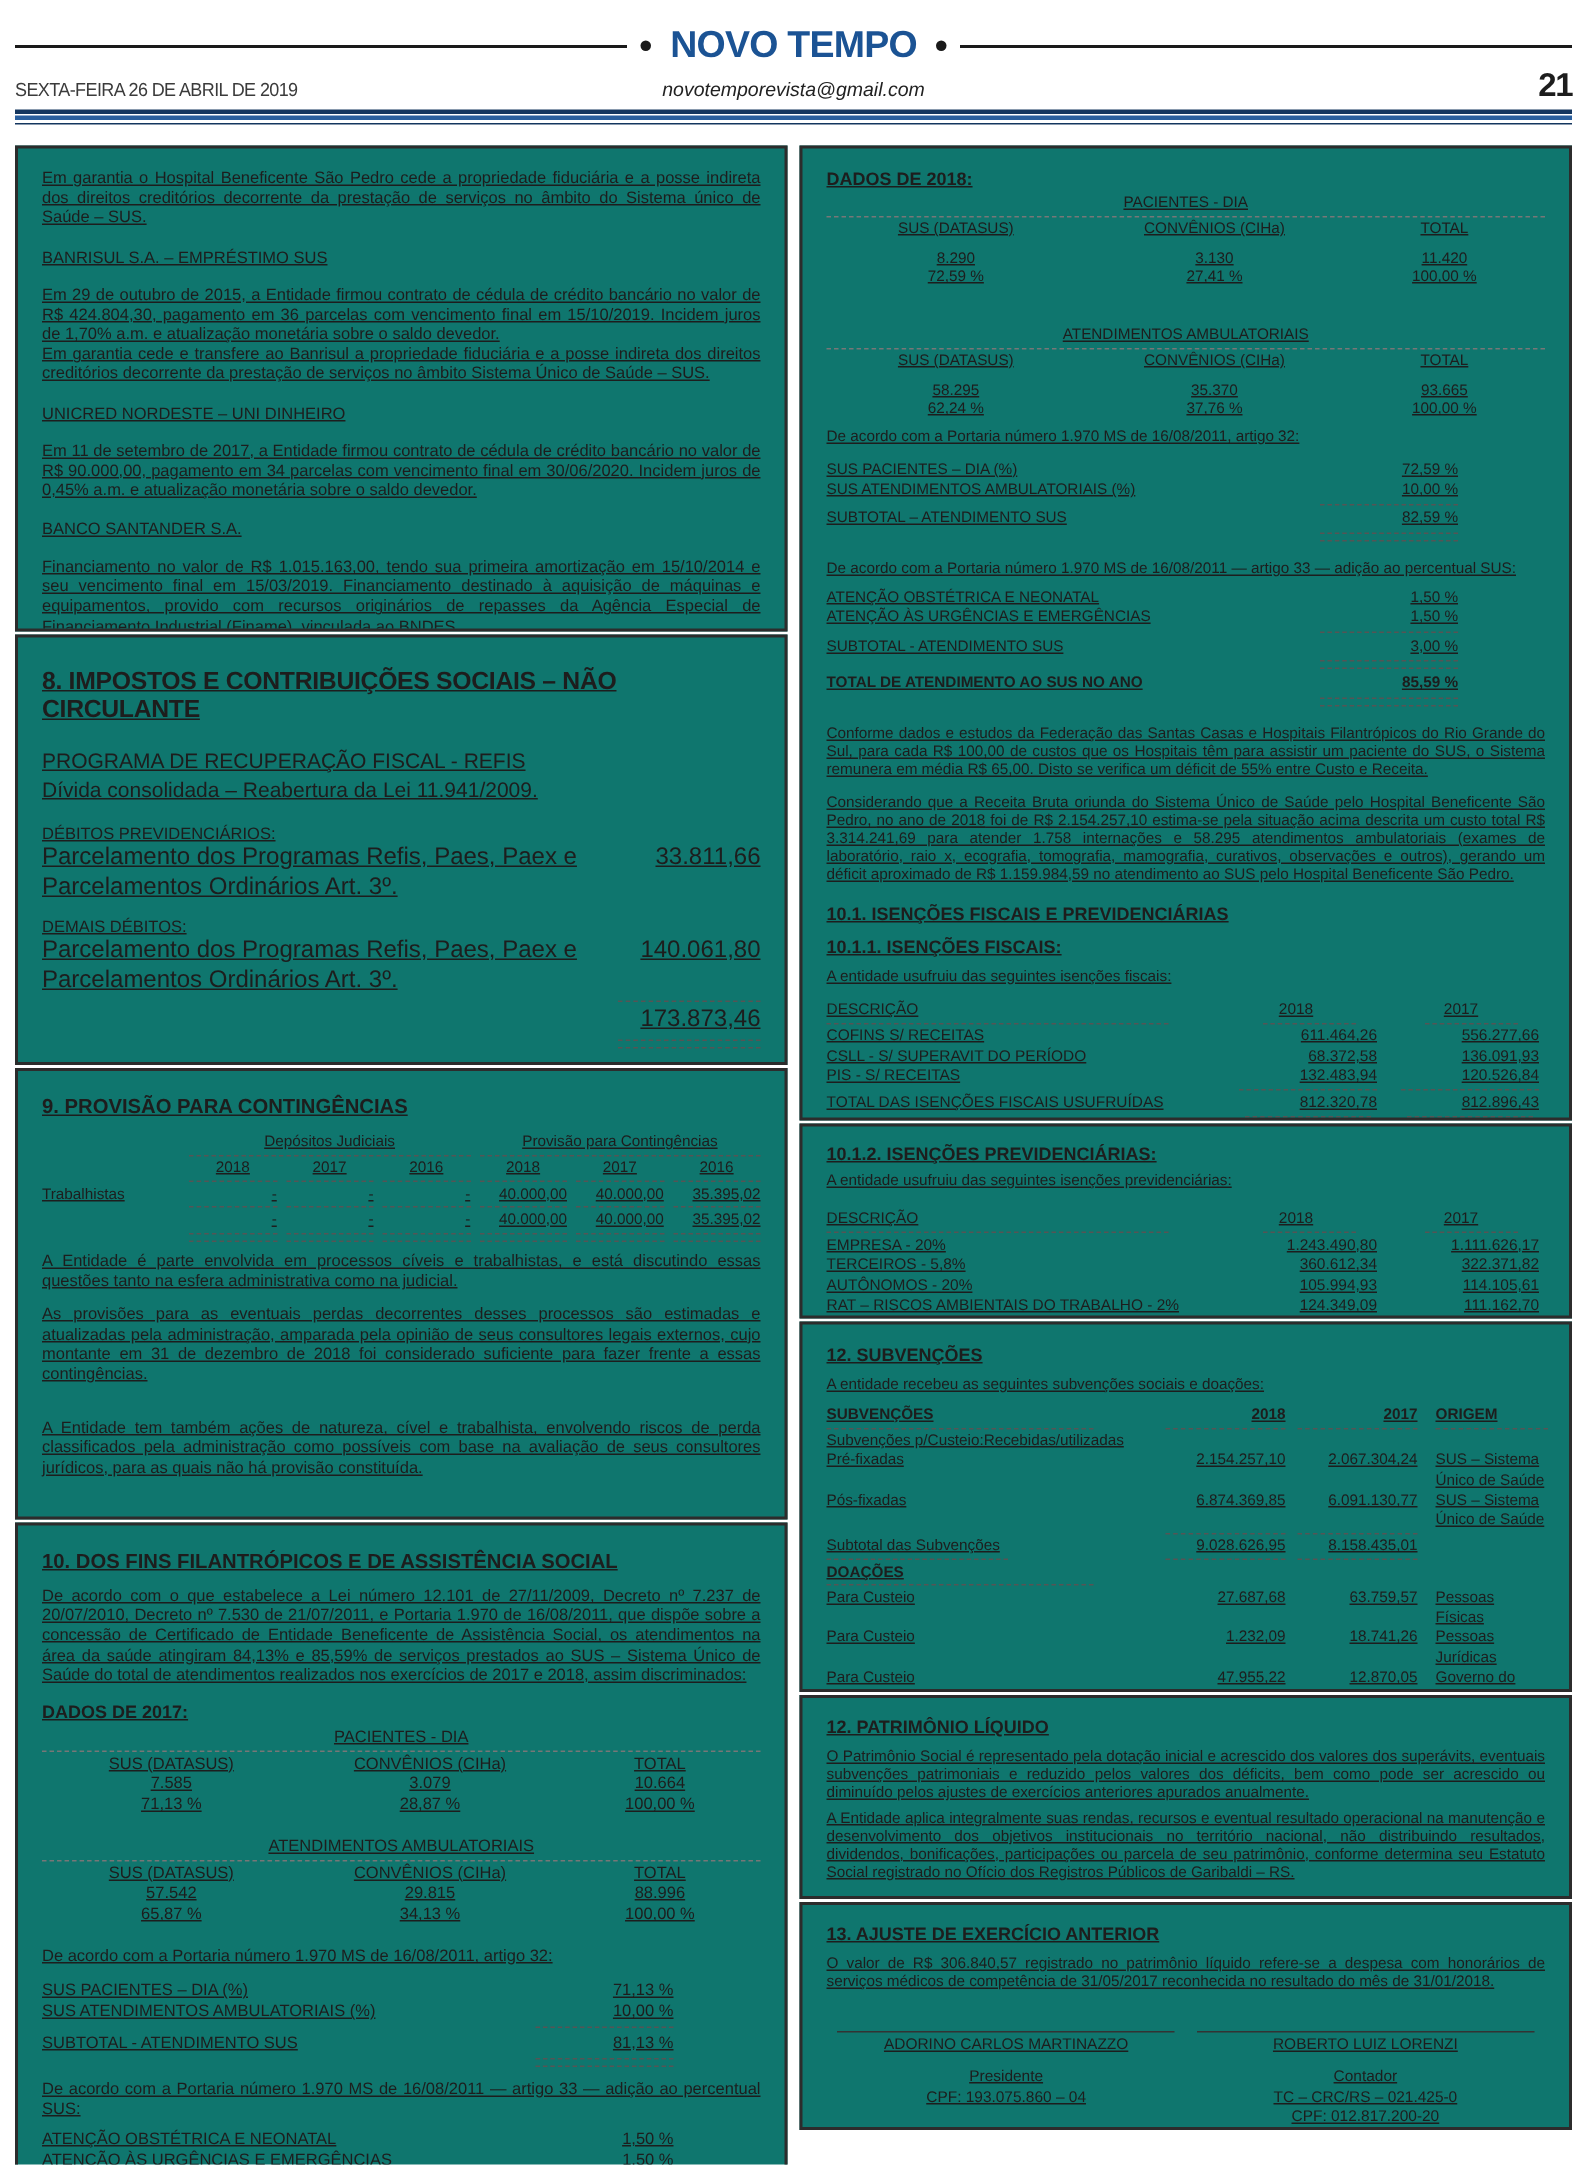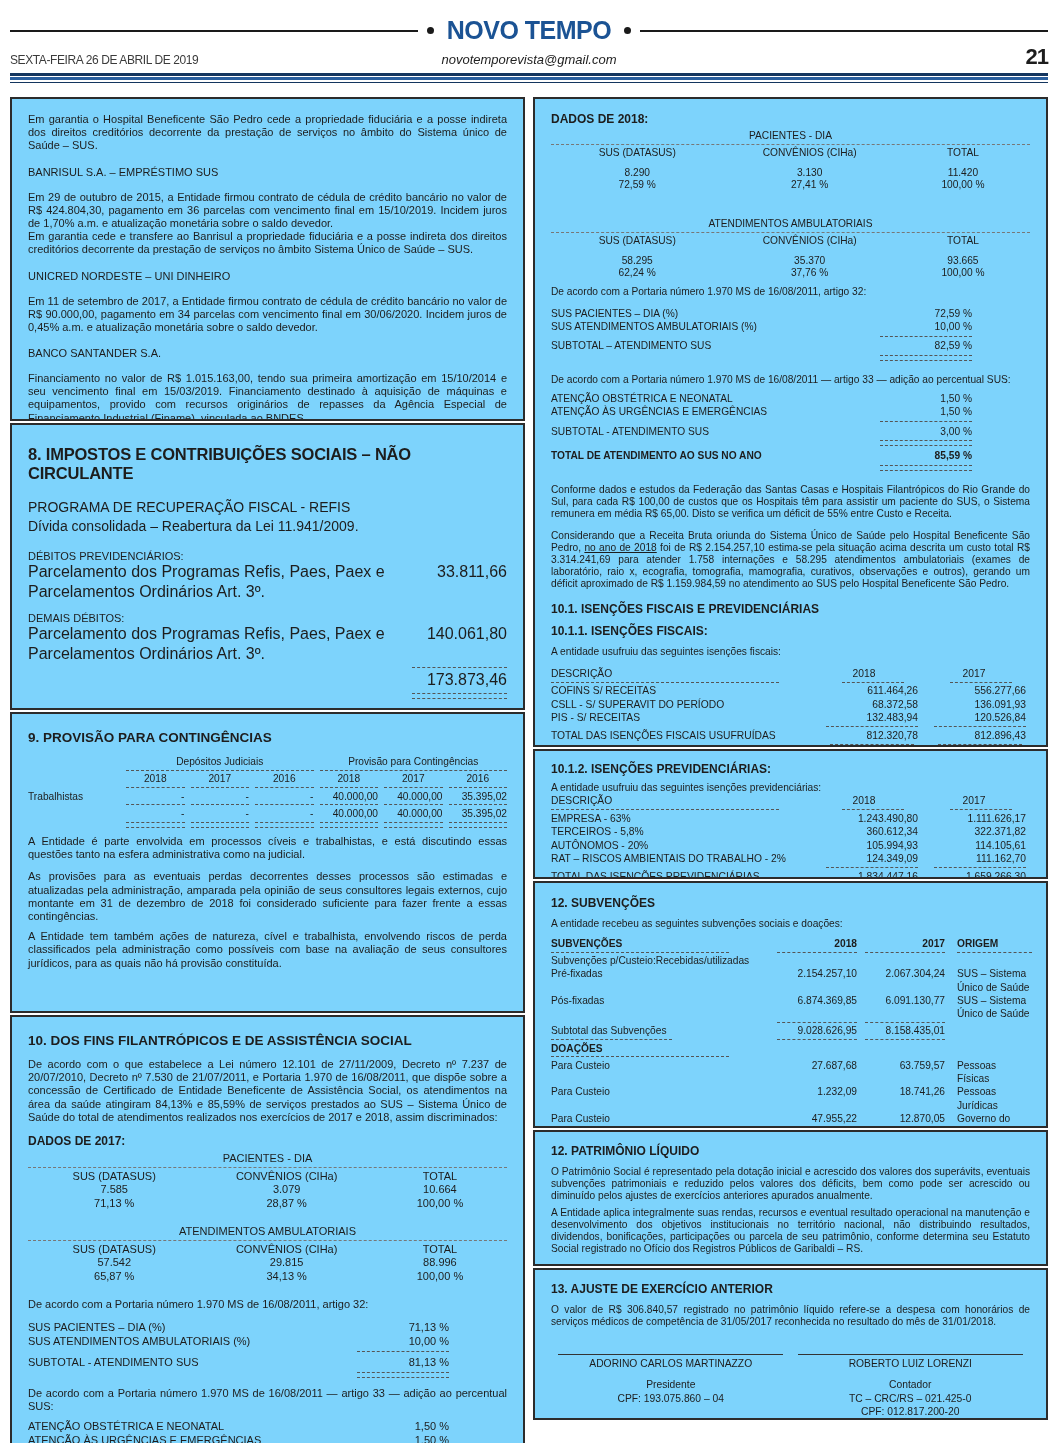--- a/index.html
+++ b/index.html
@@ -16,21 +16,21 @@
   .hdr-email{font-size:13px;font-style:italic;color:#222;text-align:center;}
   .hdr-page{font-size:22px;font-weight:bold;text-align:right;letter-spacing:-1px;}
   .rule{margin-top:3px;}
   .rule .r1{height:2.5px;background:#14365f;margin-bottom:1.5px;}
   .rule .r2{height:3px;background:#2a5f9e;margin-bottom:1.5px;}
   .rule .r3{height:1.5px;background:#14365f;}
 
   
   .cols{display:flex;gap:8px;margin-top:14px;align-items:flex-start;}
   .col{display:flex;flex-direction:column;gap:2px;width:520px;}
-  .box{border:2.5px solid #2c2c2c;background:#7dd3fc;box-sizing:border-box;padding:20px 16px;overflow:hidden;}
+  .box{border:2.5px solid #2c2c2c;background:#0f766e;box-sizing:border-box;padding:20px 16px;overflow:hidden;text-decoration:underline;}
 
   
   .p{font-size:11px;line-height:1.2;text-align:justify;margin:0 0 13px;}
   .p.m0{margin-bottom:0;}
   .hh{font-size:11px;margin:0 0 13px;text-align:left;}
   .rc .p,.rc .ptxt{font-size:10.2px;line-height:1.17;}
   .ptxt{font-size:11px;line-height:1.2;text-align:justify;margin:0 0 9px;}
   .u{text-decoration:underline;}
   .bold{font-weight:bold;}
 
@@ -256,21 +256,21 @@
             </span>
             <span>
               <div class="eq"></div>
             </span>
             <span>
               <div class="eq"></div>
             </span>
         </div>
         <div class="sp6"></div>
         <p class="p m0" style="margin-bottom:9px;">A Entidade é parte envolvida em processos cíveis e trabalhistas, e está discutindo essas questões tanto na esfera administrativa como na judicial.</p>
-        <p class="p m0" style="margin-bottom:7px;">As provisões para as eventuais perdas decorrentes desses processos são estimadas e atualizadas pela administração, amparada pela opinião de seus consultores legais externos, cujo montante em 31 de dezembro de 2018 foi considerado suficiente para fazer frente a essas contingências.</p>
+        <p class="p m0" style="margin-bottom:23px;">As provisões para as eventuais perdas decorrentes desses processos são estimadas e atualizadas pela administração, amparada pela opinião de seus consultores legais externos, cujo montante em 31 de dezembro de 2018 foi considerado suficiente para fazer frente a essas contingências.</p>
         <p class="p m0">A Entidade tem também ações de natureza, cível e trabalhista, envolvendo riscos de perda classificados pela administração como possíveis com base na avaliação de seus consultores jurídicos, para as quais não há provisão constituída.</p>
       </section>
 
       <section class="box" style="height:470px;padding-top:12px;">
         <h3 class="sec10-title">10. DOS FINS FILANTRÓPICOS E DE ASSISTÊNCIA SOCIAL</h3>
         <p class="p" style="margin-bottom:10px;">De acordo com o que estabelece a Lei número 12.101 de 27/11/2009, Decreto nº 7.237 de 20/07/2010, Decreto nº 7.530 de 21/07/2011, e Portaria 1.970 de 16/08/2011, que dispõe sobre a concessão de Certificado de Entidade Beneficente de Assistência Social, os atendimentos na área da saúde atingiram 84,13% e 85,59% de serviços prestados ao SUS – Sistema Único de Saúde do total de atendimentos realizados nos exercícios de 2017 e 2018, assim discriminados:</p>
         <div class="dados">DADOS DE 2017:</div>
         <div class="t3">
           <span class="full">PACIENTES - DIA</span>
           <span class="full">
@@ -459,35 +459,35 @@
               <div class="eq eyr"></div>
             </span>
             <span>
               <div class="eq eyr"></div>
             </span>
         </div>
       </section>
 
       <section class="box" style="height:130px;padding-top:9px;">
         <div class="h-sm" style="margin-bottom:6px;">10.1.2. ISENÇÕES PREVIDENCIÁRIAS:</div>
-        <p class="ptxt" style="margin-bottom:0;">A entidade usufruiu das seguintes isenções previdenciárias:</p>
+        <p class="ptxt" style="margin-bottom:12px;">A entidade usufruiu das seguintes isenções previdenciárias:</p>
         <div class="ti">
           <span>DESCRIÇÃO</span>
           <span class="yc">2018</span>
           <span class="yc">2017</span>
           <span>
               <div class="dash dlab"></div>
             </span>
             <span>
               <div class="dash dyr"></div>
             </span>
             <span>
               <div class="dash dyr"></div>
             </span>
-          <span>EMPRESA - 63%</span>
+          <span>EMPRESA - 20%</span>
           <span class="n">1.243.490,80</span>
           <span class="n">1.111.626,17</span>
           <span>TERCEIROS - 5,8%</span>
           <span class="n">360.612,34</span>
           <span class="n">322.371,82</span>
           <span>AUTÔNOMOS - 20%</span>
           <span class="n">105.994,93</span>
           <span class="n">114.105,61</span>
           <span>RAT – RISCOS  AMBIENTAIS DO TRABALHO - 2%</span>
           <span class="n">124.349,09</span>

